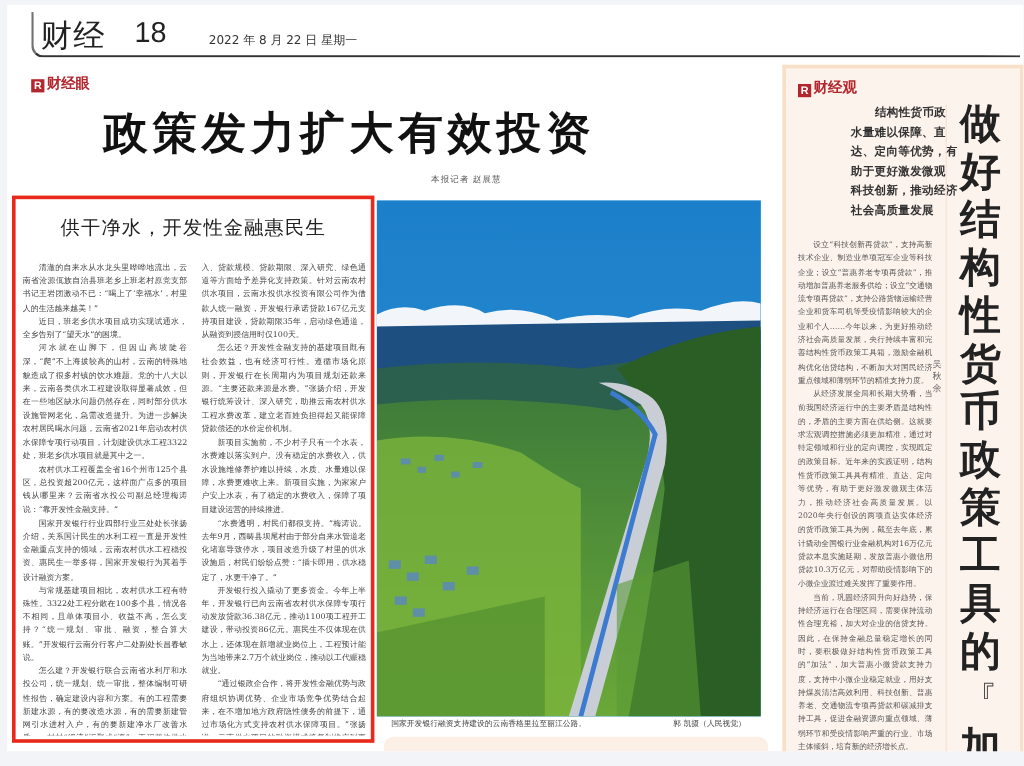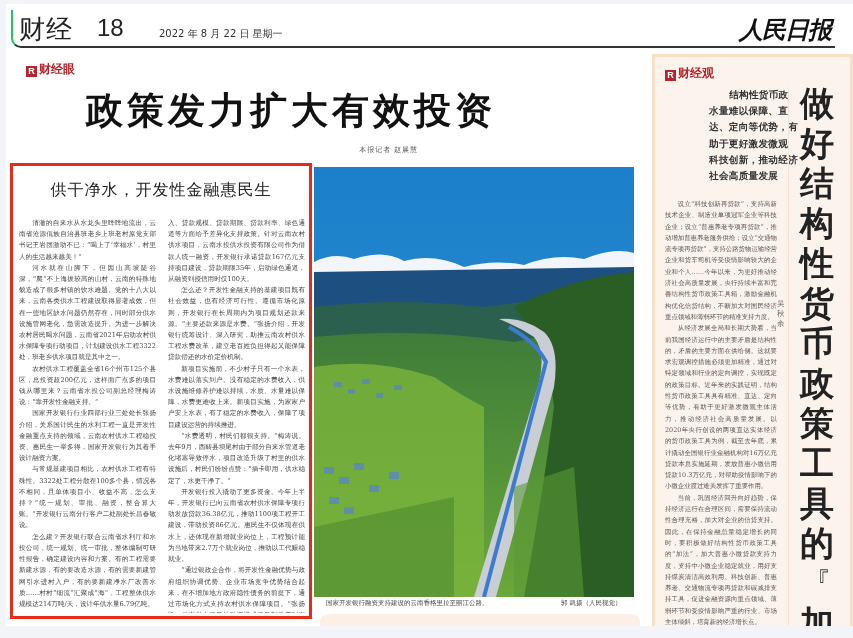--- a/index.html
+++ b/index.html
@@ -2,21 +2,21 @@
 <html><head>
 <meta charset="utf-8">
 <style>
   * { margin: 0; padding: 0; box-sizing: border-box; }
   html, body { width: 853px; height: 638px; overflow: hidden; background: #f3f4f7; }
   body { font-family: "DejaVu Sans", sans-serif; color: #222; position: relative; }
 
   .page { position: absolute; left: 6px; top: 4px; width: 847px; height: 622px; background: #ffffff; overflow: hidden; }
 
   
-  .masthead { position: absolute; left: 5px; top: 6px; width: 824px; height: 38px; border-bottom: 2px solid #333; border-left: 2px solid #22c55e; border-bottom-left-radius: 10px; }
+  .masthead { position: absolute; left: 20px; top: 6px; width: 824px; height: 38px; border-bottom: 2px solid #333; border-left: 2px solid #737373; border-bottom-left-radius: 10px; }
   .section-name { position: absolute; left: 6px; top: 2px; font-size: 26px; color: #222; letter-spacing: 1px; font-family: "DejaVu Sans", sans-serif; }
   .page-num { position: absolute; left: 84px; top: 4px; font-size: 24px; color: #222; font-family: "Liberation Sans", sans-serif; }
   .pub-date { position: absolute; left: 146px; top: 17px; font-size: 10px; color: #333; }
   .logo { position: absolute; right: 4px; top: 4px; font-size: 24px; font-style: italic; font-weight: bold; color: #111; font-family: "DejaVu Serif", serif; letter-spacing: -1px; }
 
   
   .column-tag { position: absolute; left: 20px; top: 57px; font-size: 12px; font-weight: bold; color: #b3262d; }
   .r-badge { display: inline-block; width: 11px; height: 11px; background: #b3262d; color: #fff; font-size: 9px; line-height: 11px; text-align: center; margin-right: 2px; vertical-align: -1px; font-family: "Liberation Sans", sans-serif; }
 
   .main-headline { position: absolute; left: 80px; top: 82px; width: 470px; text-align: left; font-size: 37px; font-weight: bold; color: #111; letter-spacing: 4px; font-family: "DejaVu Sans", sans-serif; }
@@ -52,43 +52,43 @@
 </style>
 </head>
 <body>
 
 <div class="page">
 
   <div class="masthead">
     <span class="section-name">财经</span>
     <span class="page-num">18</span>
     <span class="pub-date">2022 年 8 月 22 日  星期一</span>
-    <span class="logo">人民日报</span>
   </div>
 
   <div class="column-tag">
     <span class="r-badge">R</span><span>财经眼</span>
   </div>
   <div class="main-headline">政策发力扩大有效投资</div>
   <div class="byline">本报记者  赵展慧</div>
 
   <div class="article-box">
     <div class="article-title">供干净水，开发性金融惠民生</div>
     <div class="article-cols">
       <div class="article-col">
         <p>清澈的自来水从水龙头里哗哗地流出，云南省沧源佤族自治县班老乡上班老村原党支部书记王岩团激动不已：“喝上了‘幸福水’，村里人的生活越来越美！”</p>
+        <p>近日，班老乡供水项目成功实现试通水，全乡告别了“望天水”的困境。</p>
         <p>河水就在山脚下，但因山高坡陡谷深，“爬”不上海拔较高的山村，云南的特殊地貌造成了很多村镇的饮水难题。党的十八大以来，云南各类供水工程建设取得显著成效，但在一些地区缺水问题仍然存在，同时部分供水设施管网老化，急需改造提升。为进一步解决农村居民喝水问题，云南省2021年启动农村供水保障专项行动项目，计划建设供水工程3322处，班老乡供水项目就是其中之一。</p>
         <p>农村供水工程覆盖全省16个州市125个县区，总投资超200亿元，这样面广点多的项目钱从哪里来？云南省水投公司副总经理梅涛说：“靠开发性金融支持。”</p>
         <p>国家开发银行行业四部行业三处处长张扬介绍，关系国计民生的水利工程一直是开发性金融重点支持的领域，云南农村供水工程稳投资、惠民生一举多得，国家开发银行为其着手设计融资方案。</p>
         <p>与常规基建项目相比，农村供水工程有特殊性。3322处工程分散在100多个县，情况各不相同，且单体项目小、收益不高，怎么支持？“统一规划、审批、融资，整合算大账。”开发银行云南分行客户二处副处长昌春敏说。</p>
         <p>怎么建？开发银行联合云南省水利厅和水投公司，统一规划、统一审批，整体编制可研性报告，确定建设内容和方案。有的工程需要新建水源，有的要改造水源，有的需要新建管网引水进村入户，有的要新建净水厂改善水质……村村“细流”汇聚成“海”，工程整体供水规模达214万吨/天，设计年供水量6.79亿吨。</p>
 
       </div>
       <div class="article-col">
-        <p class="cont">入、贷款规模、贷款期限、贷款利率、绿色通道等方面给予差异化支持政策。针对云南农村供水项目，云南水投供水投资有限公司作为借款人统一融资，开发银行承诺贷款167亿元支持项目建设，贷款期限35年，启动绿色通道，从融资到授信用时仅100天。</p>
+        <p class="cont">入、贷款规模、贷款期限、深入研究、绿色通道等方面给予差异化支持政策。针对云南农村供水项目，云南水投供水投资有限公司作为借款人统一融资，开发银行承诺贷款167亿元支持项目建设，贷款期限35年，启动绿色通道，从融资到授信用时仅100天。</p>
         <p>怎么还？开发性金融支持的基建项目既有社会效益，也有经济可行性。遵循市场化原则，开发银行在长周期内为项目规划还款来源。“主要还款来源是水费。”张扬介绍，开发银行统筹设计、深入研究，助推云南农村供水工程水费改革，建立老百姓负担得起又能保障贷款偿还的水价定价机制。</p>
         <p>新项目实施前，不少村子只有一个水表，水费难以落实到户。没有稳定的水费收入，供水设施维修养护难以持续，水质、水量难以保障，水费更难收上来。新项目实施，为家家户户安上水表，有了稳定的水费收入，保障了项目建设运营的持续推进。</p>
         <p>“水费透明，村民们都很支持。”梅涛说。去年9月，西畴县坝尾村由于部分自来水管道老化堵塞导致停水，项目改造升级了村里的供水设施后，村民们纷纷点赞：“插卡即用，供水稳定了，水更干净了。”</p>
         <p>开发银行投入撬动了更多资金。今年上半年，开发银行已向云南省农村供水保障专项行动发放贷款36.38亿元，推动1100项工程开工建设，带动投资86亿元。惠民生不仅体现在供水上，还体现在新增就业岗位上，工程预计能为当地带来2.7万个就业岗位，推动以工代赈稳就业。</p>
         <p>“通过银政企合作，将开发性金融优势与政府组织协调优势、企业市场竞争优势结合起来，在不增加地方政府隐性债务的前提下，通过市场化方式支持农村供水保障项目。”张扬说，云南供水项目的融资模式将复制推广到更多地区，让更多农村居民喝上好水。</p>
       </div>
     </div>
   </div>
 
   <div class="photo">

